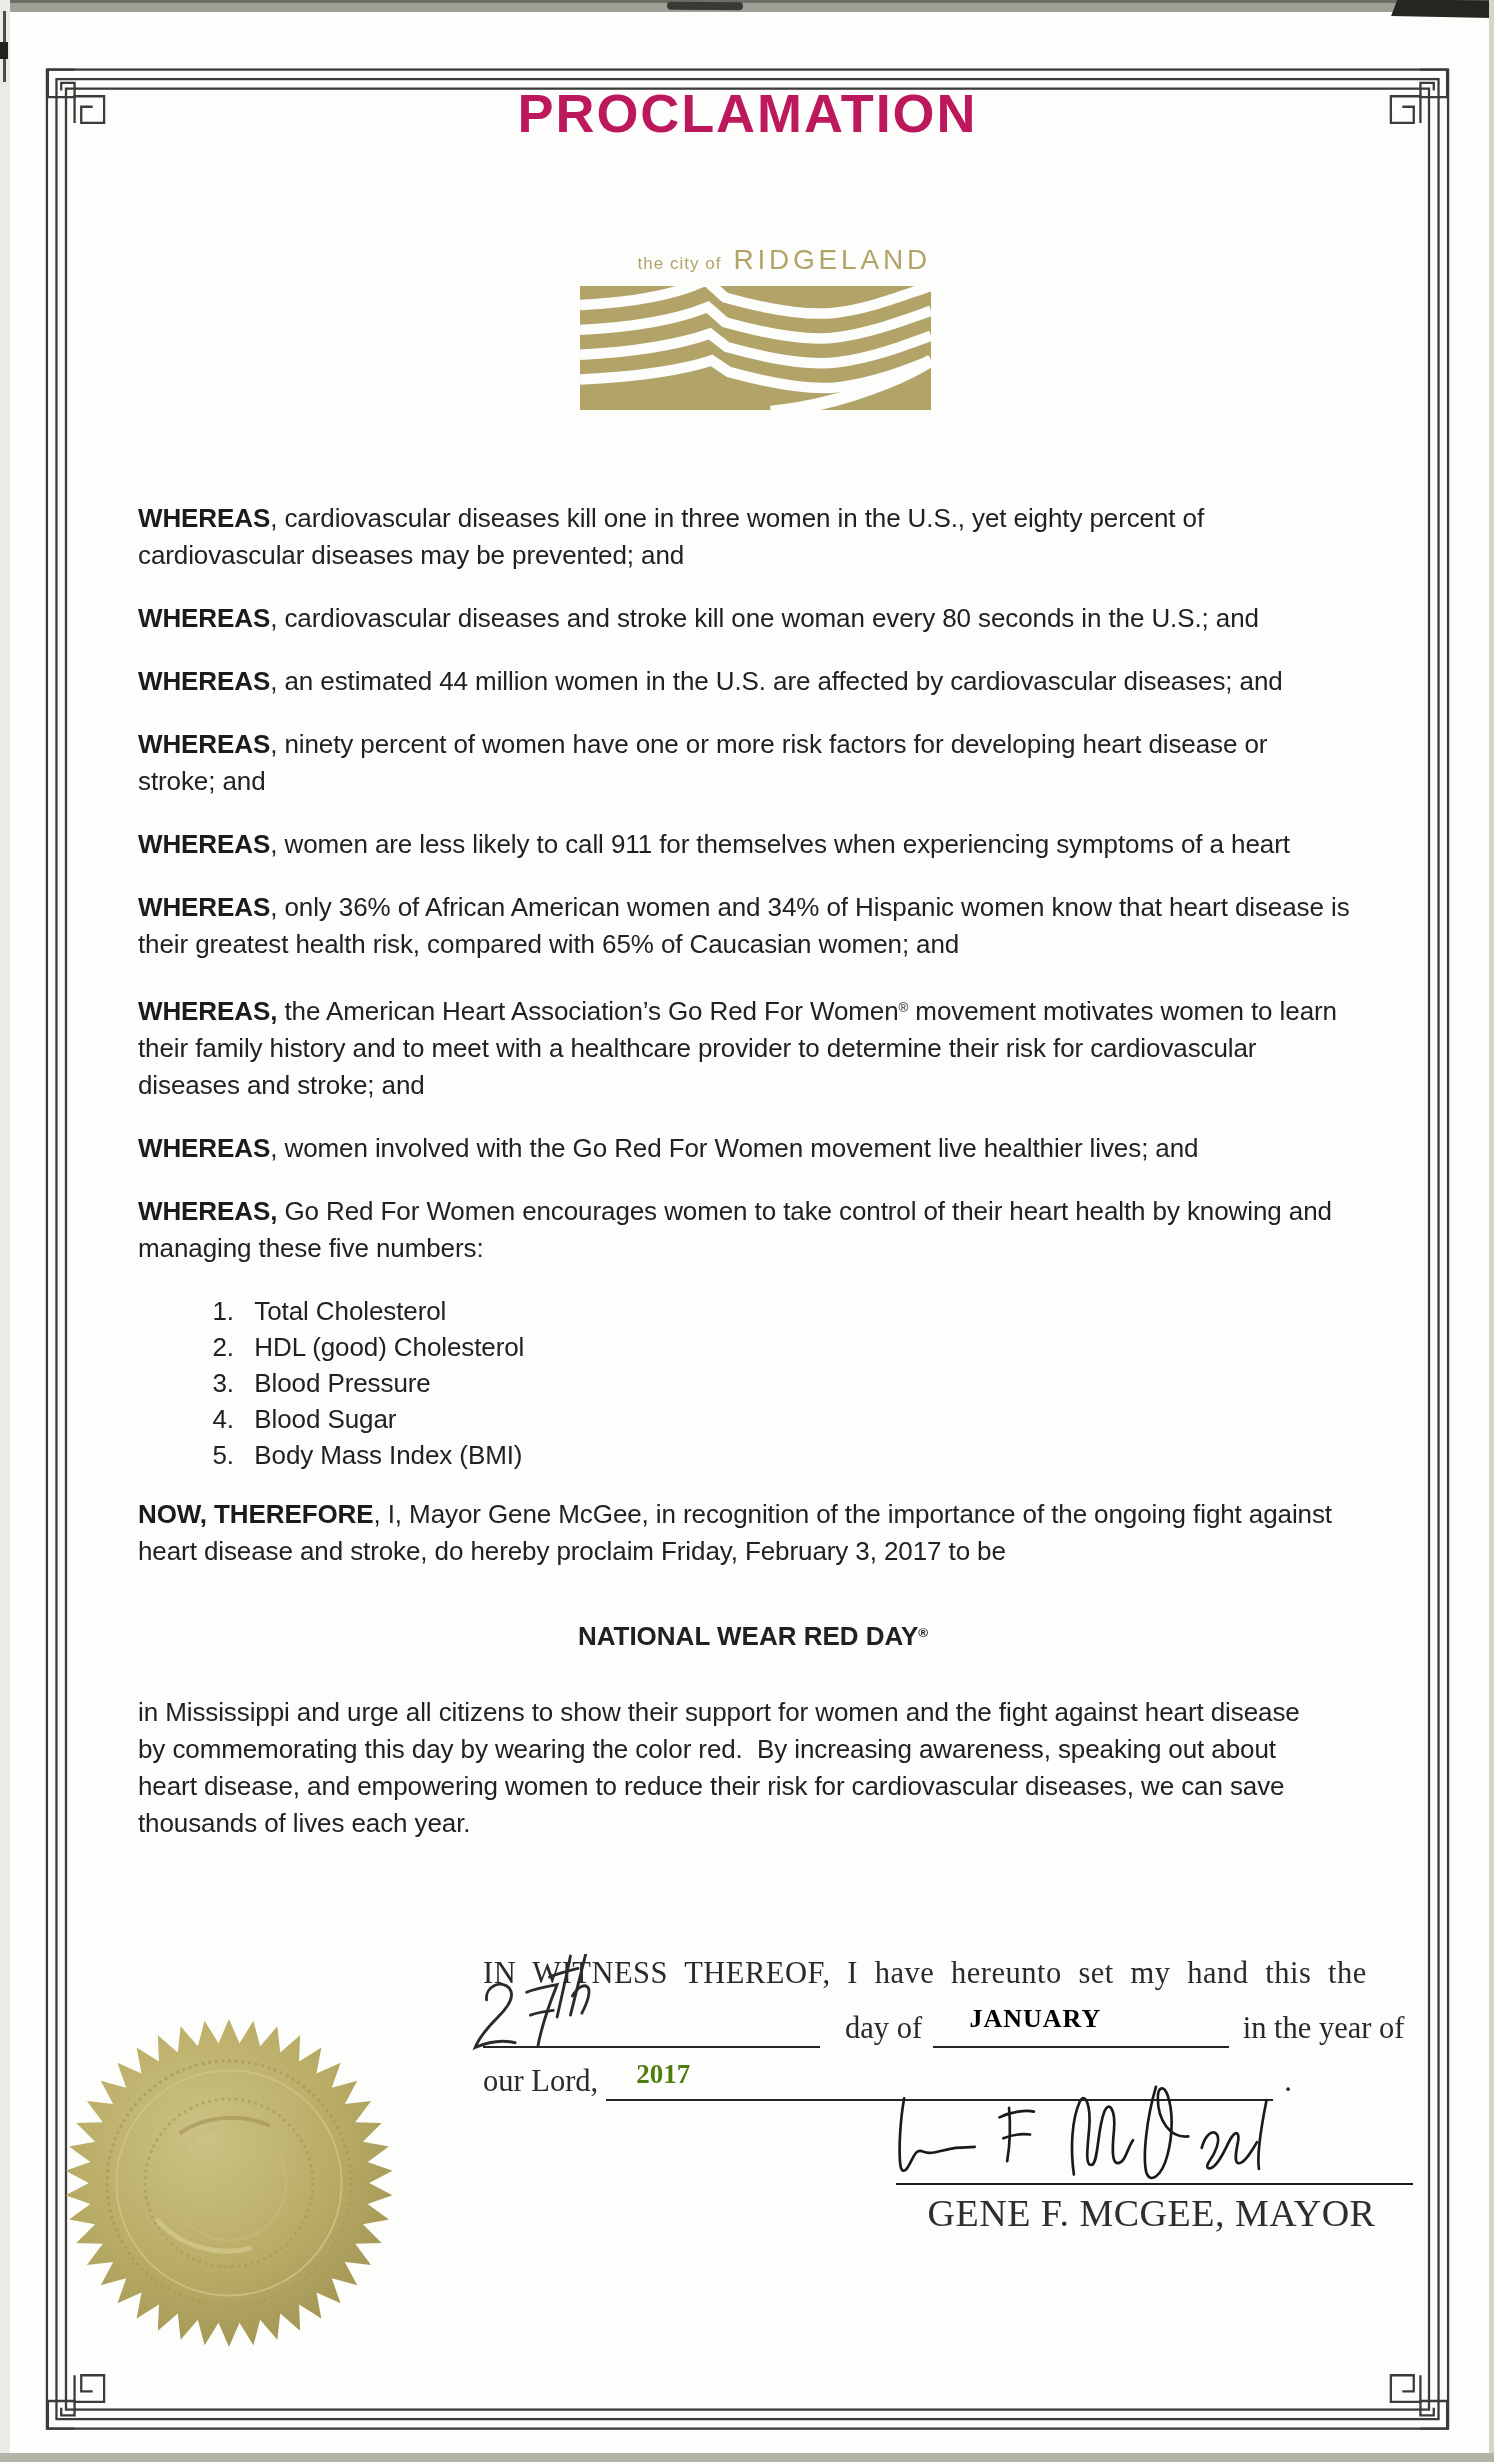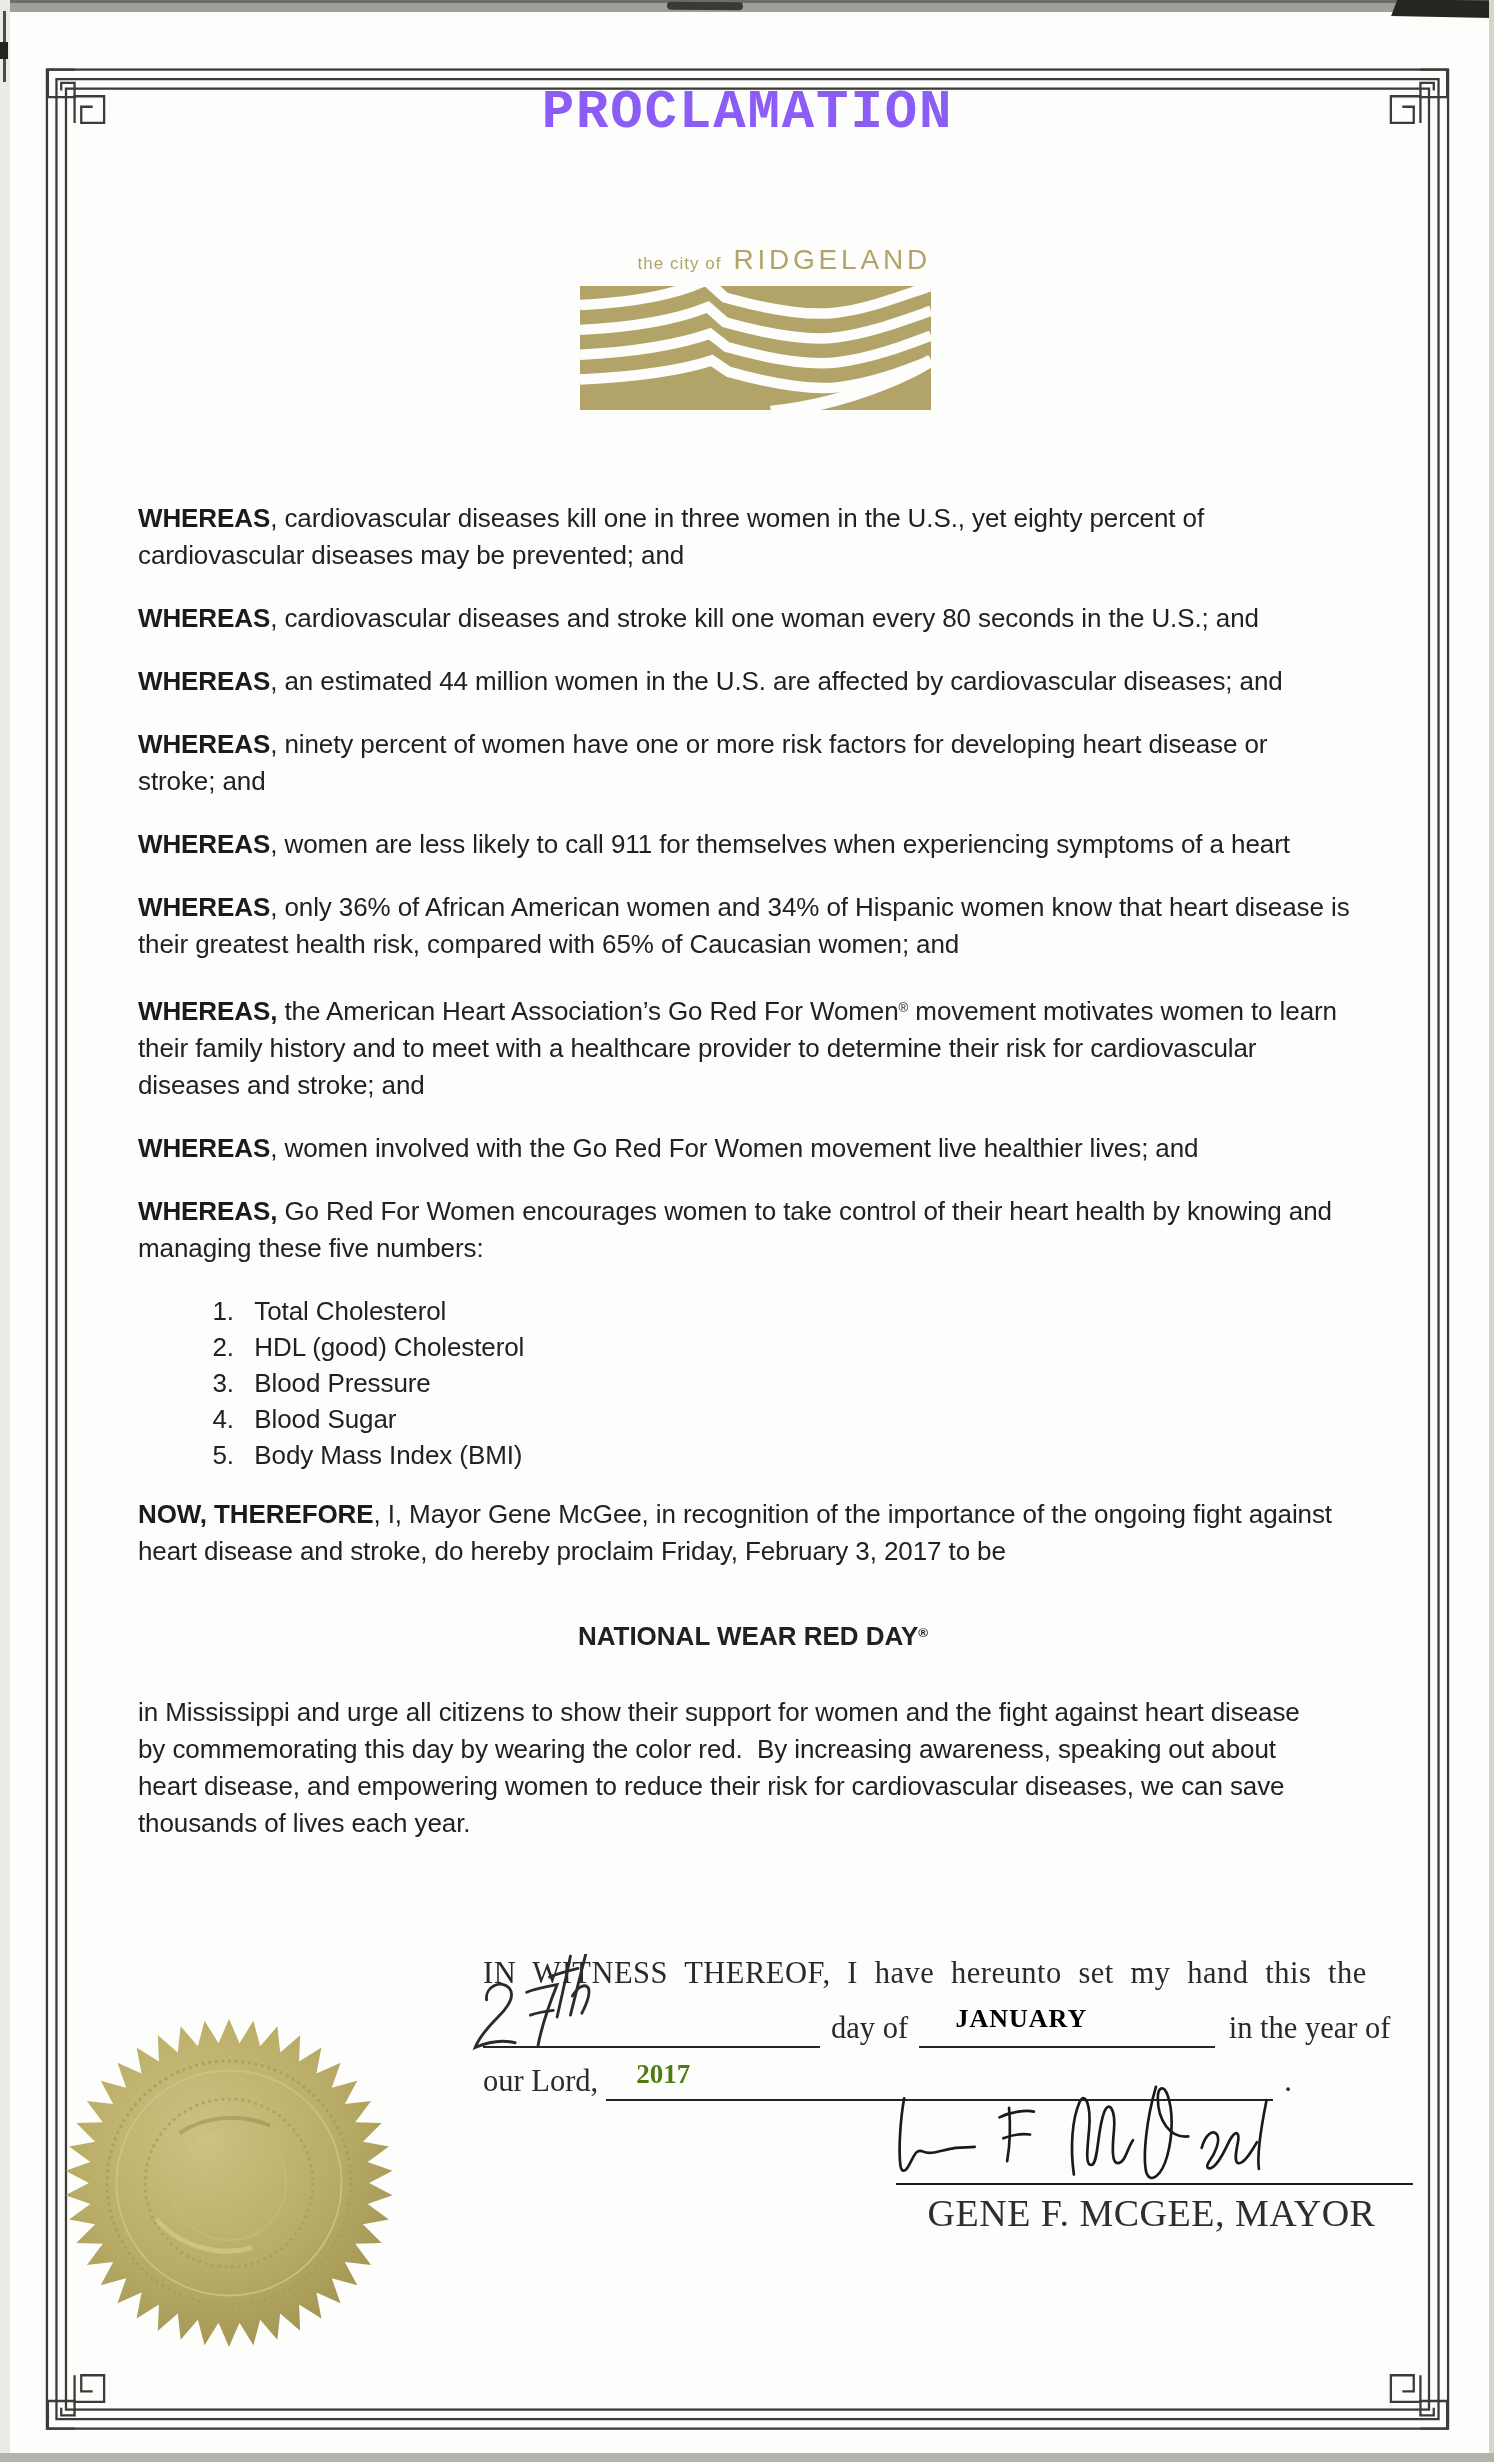--- a/index.html
+++ b/index.html
@@ -12,22 +12,22 @@
   .smudge-b{position:absolute;left:1394px;top:0;width:101px;height:17px;background:#26251f;transform:skewX(-20deg) rotate(1deg);}
   .scan-left{position:absolute;left:0;top:0;width:9.5px;height:2462px;background:#eceae4;}
   .scan-left-line{position:absolute;left:2.9px;top:11.4px;width:2.9px;height:71px;background:#4c4b45;}
   .scan-left-nub{position:absolute;left:0;top:42px;width:7.6px;height:17px;background:#23221e;}
   .scan-right{position:absolute;right:0;top:0;width:5.7px;height:2462px;background:#d6d5cd;}
   .scan-bottom{position:absolute;left:0;bottom:0;width:1495px;height:8.6px;background:#b4b3aa;}
 
   .border-svg{position:absolute;left:0;top:0;}
 
   .title{position:absolute;left:0;top:82px;width:1495px;text-align:center;
-         font-family:Liberation Mono, monospace;font-weight:bold;
-         font-size:54px;letter-spacing:1.9px;color:#8b5cf6;}
+         font-family:Liberation Sans, sans-serif;font-weight:bold;
+         font-size:54px;letter-spacing:1.9px;color:#be185d;}
 
   .logo{position:absolute;left:580px;top:244px;width:351px;}
   .logo-text{text-align:right;color:#b2a468;white-space:nowrap;margin-bottom:9.5px;}
   .logo-pre{font-size:17px;letter-spacing:1px;}
   .logo-name{font-size:28px;letter-spacing:3.8px;margin-left:7.6px;}
   .logo-mark{display:block;}
 
   .content{position:absolute;left:138px;top:500px;width:1230px;font-size:26px;line-height:37px;letter-spacing:-0.1px;}
   .content p{margin:0 0 26px 0;}
   .content strong{font-weight:bold;color:#1b1b1b;}
@@ -37,21 +37,21 @@
   .red-day{text-align:center;font-weight:bold;margin:44px 0 40px 0 !important;letter-spacing:0;}
 
   .serif{font-family:"Liberation Serif","DejaVu Serif",serif;}
   .w-line1{position:absolute;left:483px;top:1956px;width:944px;font-size:30.5px;color:#2a2a2a;word-spacing:8.6px;letter-spacing:0.5px;}
   .w-row2{position:absolute;left:483px;top:2002px;display:flex;align-items:flex-end;font-size:30.5px;color:#2a2a2a;}
   .blank{border-bottom:2.9px solid #252525;display:inline-block;}
   .blank1{width:337px;height:44px;}
   .blank2{width:296px;height:44px;margin-left:11.4px;font-family:Liberation Serif, serif;
           font-weight:bold;font-size:26px;letter-spacing:1px;padding:0 0 5.7px 36px;box-sizing:border-box;color:#000000;}
   .lbl{white-space:nowrap;padding-bottom:1.9px;}
-  .w-dayof{margin-left:11px;}
+  .w-dayof{margin-left:25px;}
   .w-year{margin-left:13.3px;}
   .w-row3{position:absolute;left:483px;top:2059px;display:flex;align-items:flex-end;font-size:30.5px;color:#2a2a2a;}
   .blank3{width:667px;height:42px;margin-left:7.6px;font-family:"Liberation Serif",serif;
           font-weight:bold;font-size:27px;padding:0 0 5.7px 30.5px;box-sizing:border-box;color:#4d7c0f;}
   .w-period{margin-left:11.4px;padding-bottom:1.9px;}
 
   .sig-svg{position:absolute;left:887px;top:2081px;}
   .sig-line{position:absolute;left:896px;top:2183px;width:517px;border-top:2.9px solid #1c1c1c;}
   .sig-name{position:absolute;left:913px;top:2191px;width:477px;text-align:center;
             font-family:"Liberation Serif","DejaVu Serif",serif;font-size:38px;color:#2e2e2e;letter-spacing:0.5px;}

